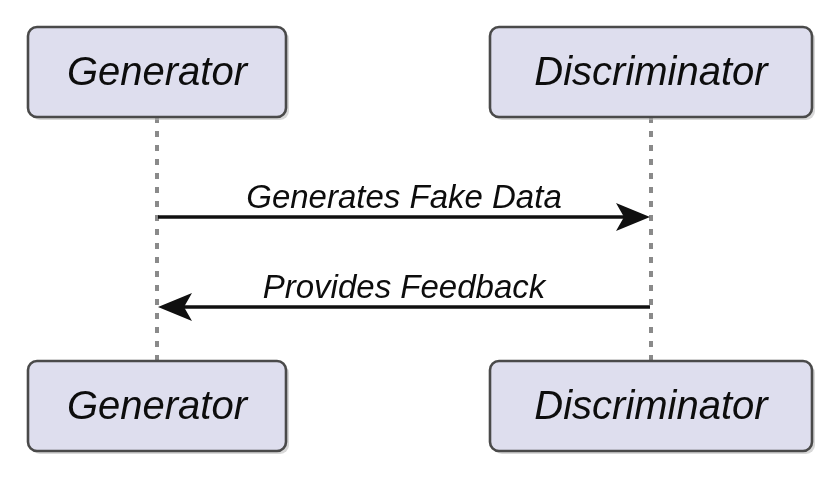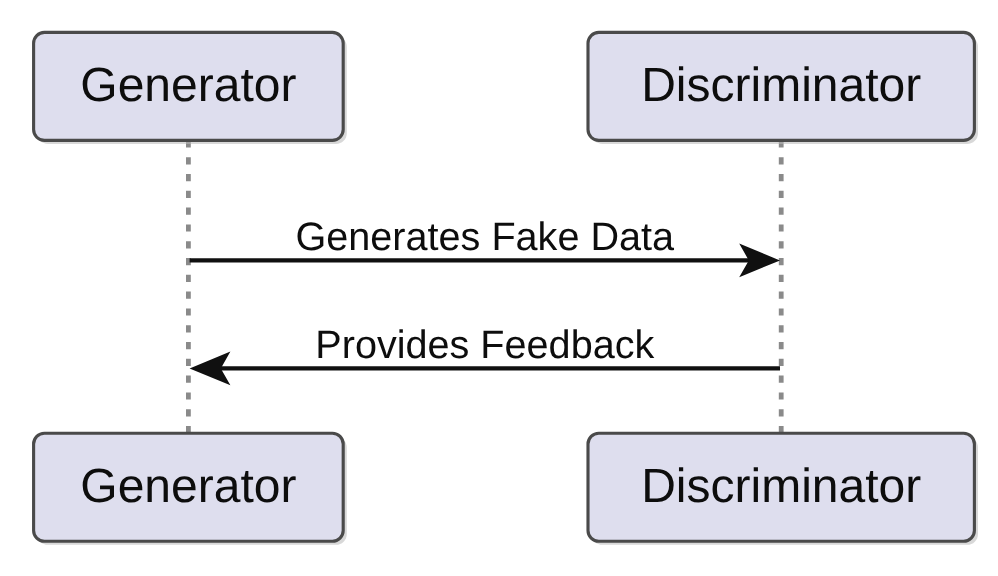--- a/index.html
+++ b/index.html
@@ -11,20 +11,21 @@
     width: 832px;
     height: 480px;
     font-family: "Liberation Sans", sans-serif;
     overflow: hidden;
   }
   #diagram-root {
     position: relative;
     width: 832px;
     height: 480px;
     background: #ffffff;
+    font-style: italic;
   }
   #diagram-svg {
     position: absolute;
     top: 0;
     left: 0;
     width: 832px;
     height: 480px;
     display: block;
   }
   .participant-box-rect {

